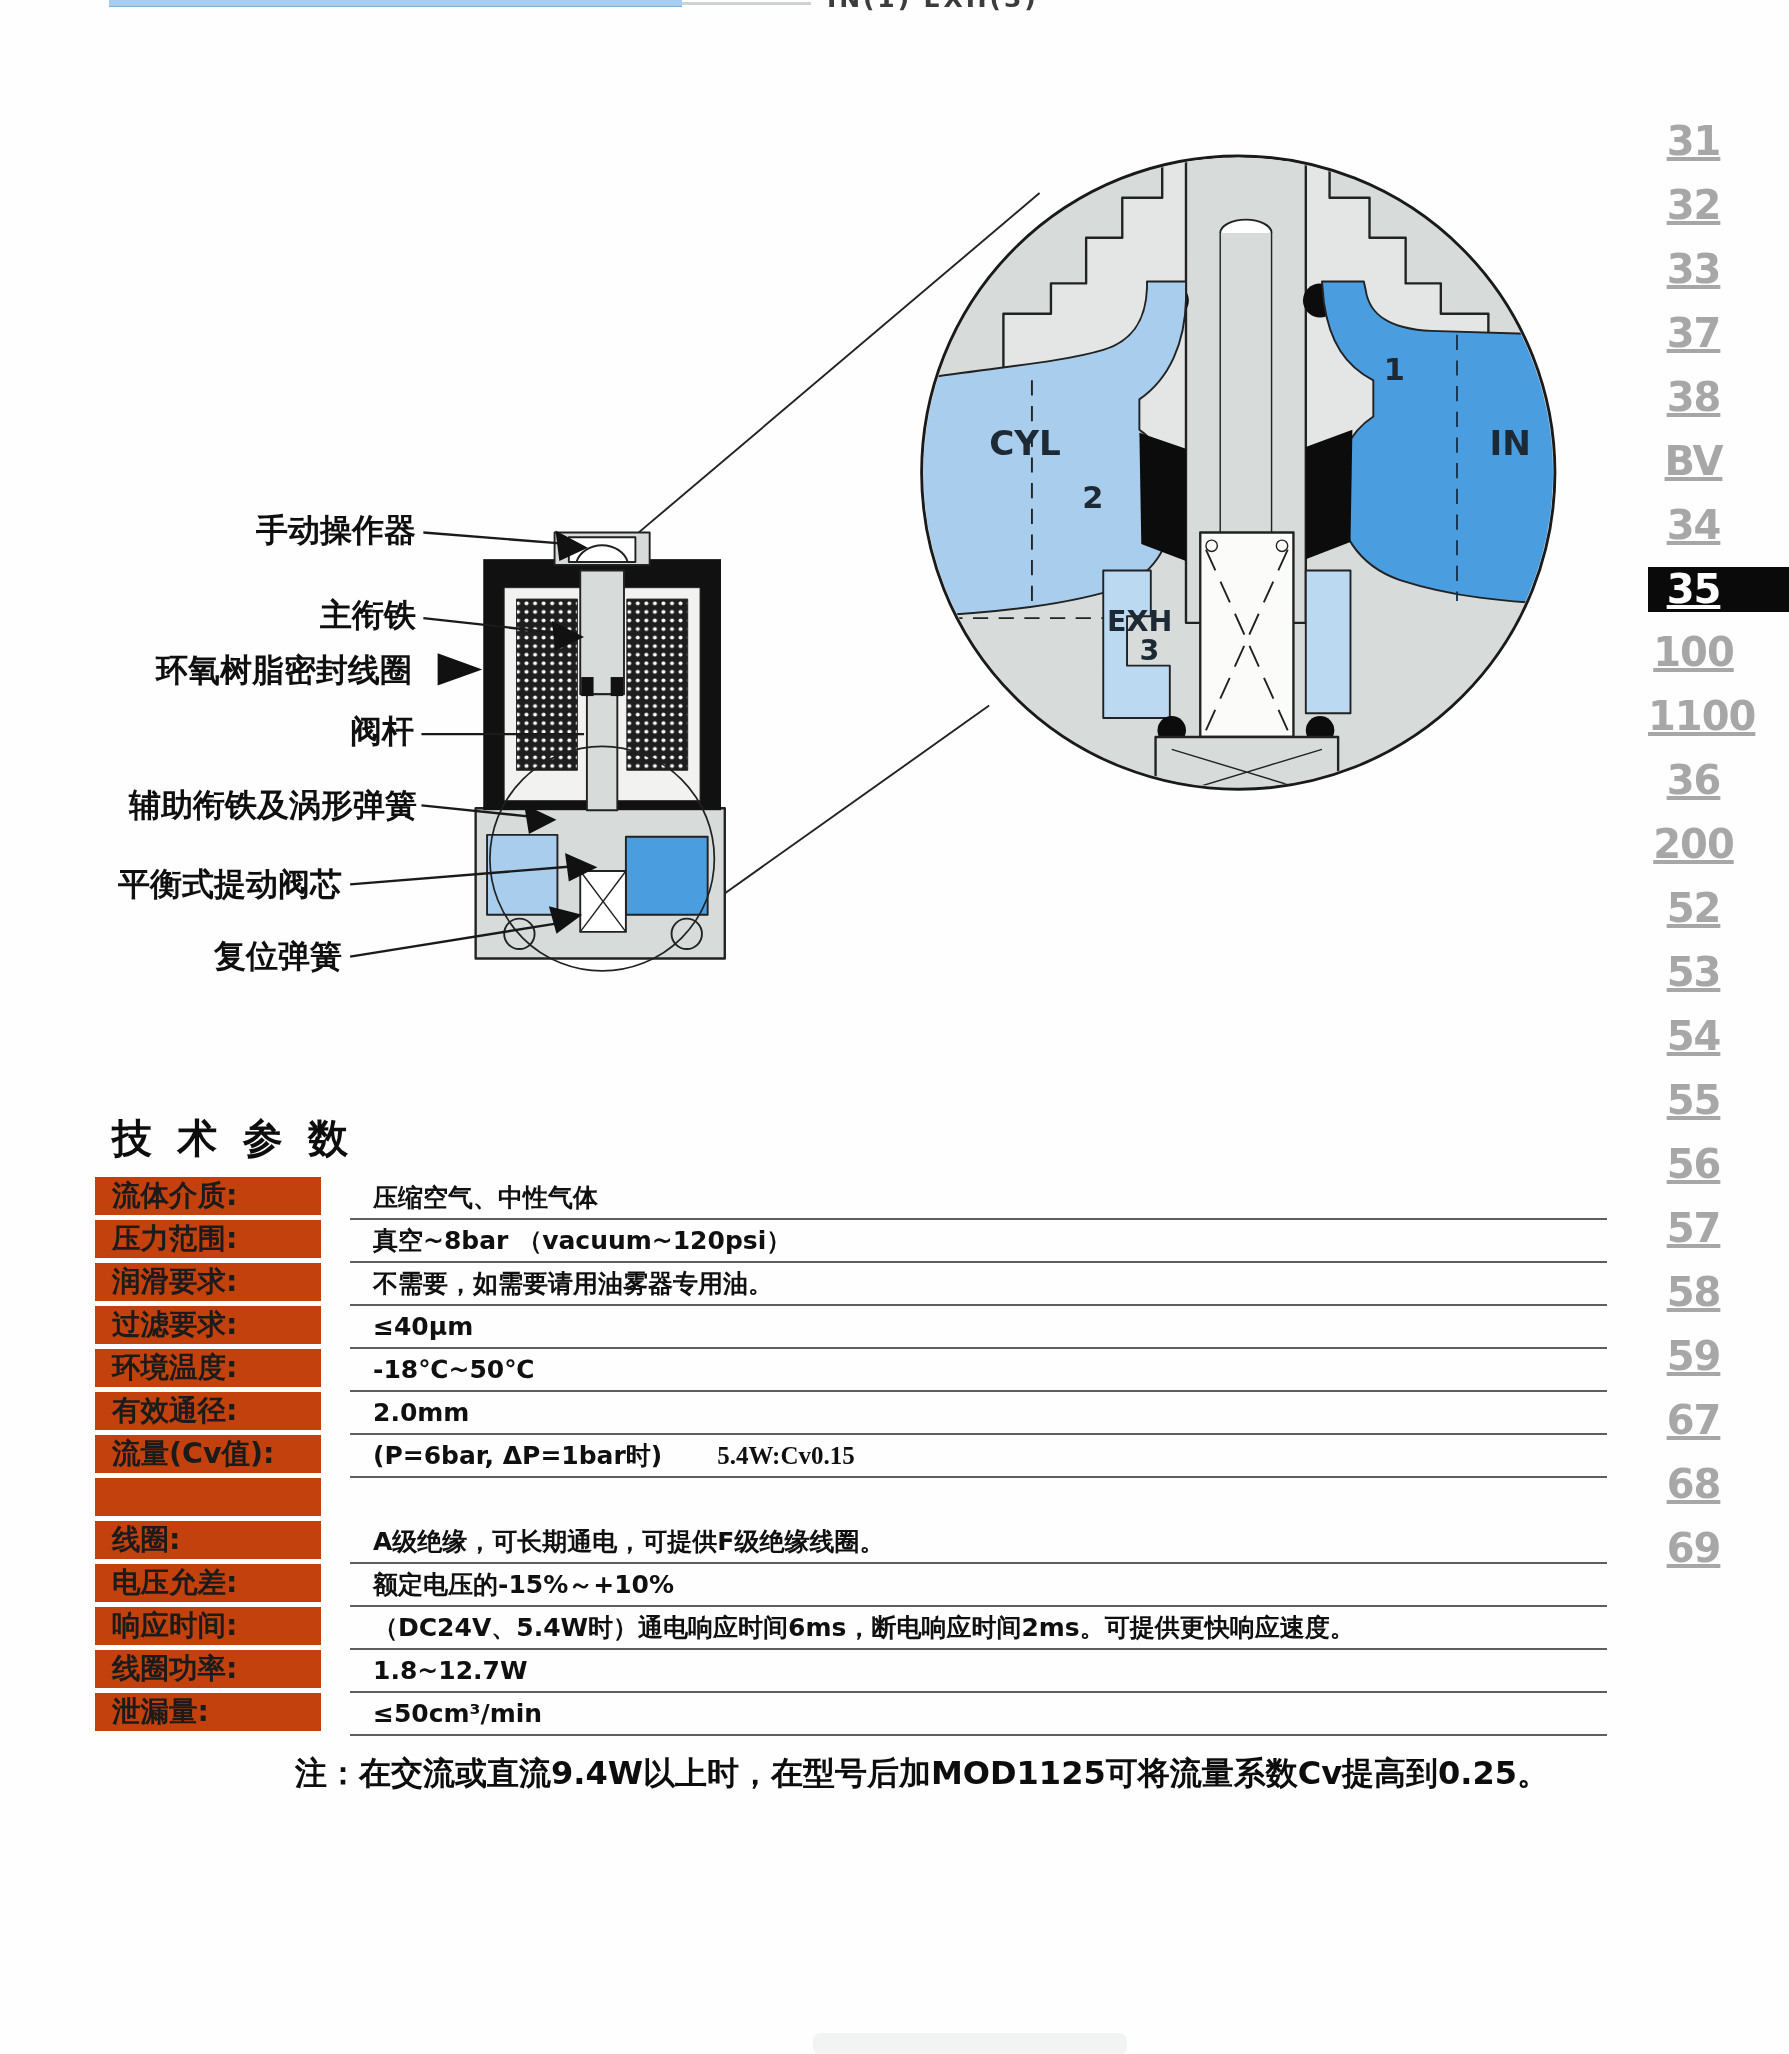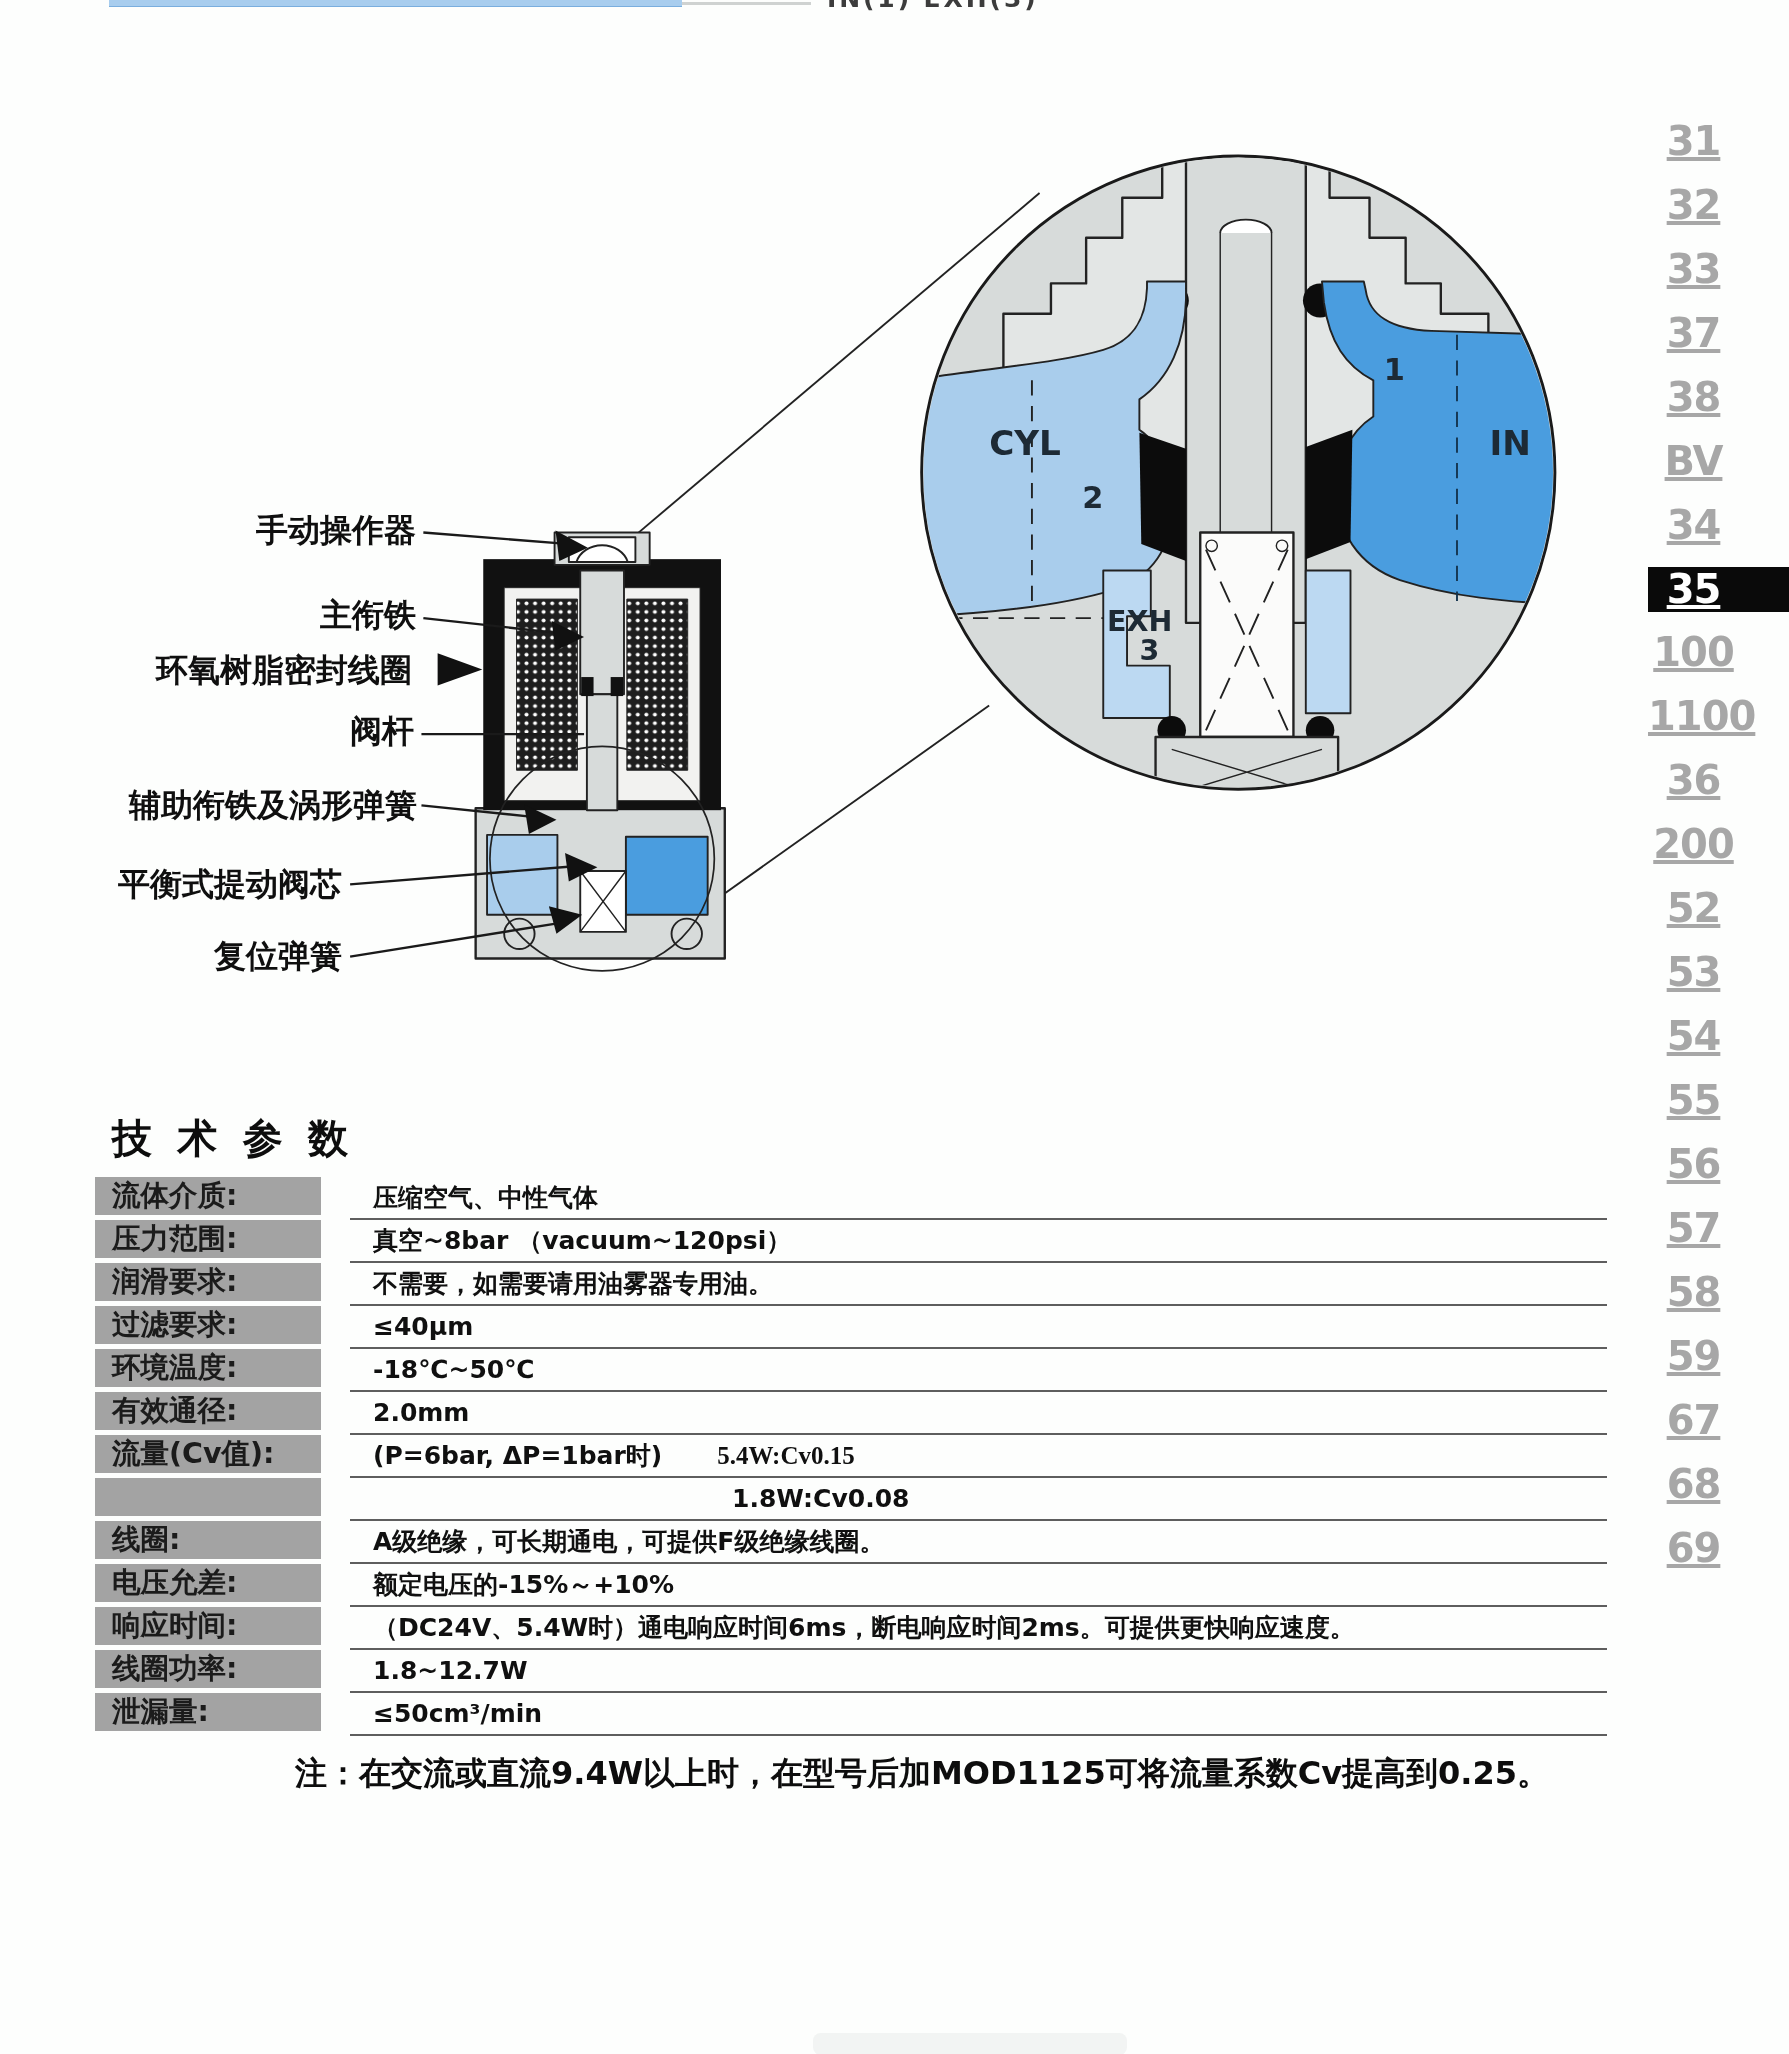--- a/index.html
+++ b/index.html
@@ -34,21 +34,21 @@
   .rail-item.active .num{color:#ffffff;}
   
   .tech-title{
     position:absolute;left:112px;top:1111px;margin:0;
     font-size:40px;font-weight:bold;color:#0d0d0d;letter-spacing:5.7px;white-space:nowrap;
   }
   .spec-table{position:absolute;left:95px;top:1177px;width:1522px;}
   .spec-row{position:relative;height:43px;}
   .spec-label{
     position:absolute;left:0;top:0;width:209px;height:38px;
-    background:#a3a3a3;
+    background:#c2410c;
     display:flex;align-items:center;padding-left:17px;
     font-size:28.5px;font-weight:bold;color:#1b1b1b;white-space:nowrap;
   }
   .spec-value{
     position:absolute;left:255px;top:0;width:1257px;height:41px;
     display:flex;align-items:center;
     border-bottom:2.9px solid #5e5e5e;
     font-size:25px;font-weight:600;color:#101010;white-space:nowrap;
   }
   .spec-value .v{padding-left:23px;}
@@ -302,23 +302,20 @@
     </div>
     <div class="spec-row">
       <div class="spec-label">流量(Cv值):</div>
       <div class="spec-value">
         <span class="v">(P=6bar, ΔP=1bar时)</span>
         <span class="v2">5.4W:Cv0.15</span>
       </div>
     </div>
     <div class="spec-row cv2">
       <div class="spec-label"></div>
-      <div class="spec-value">
-          <span class="v">1.8W:Cv0.08</span>
-        </div>
     </div>
     <div class="spec-row">
       <div class="spec-label">线圈:</div>
       <div class="spec-value">
           <span class="v">A级绝缘，可长期通电，可提供F级绝缘线圈。</span>
         </div>
     </div>
     <div class="spec-row">
       <div class="spec-label">电压允差:</div>
       <div class="spec-value">

